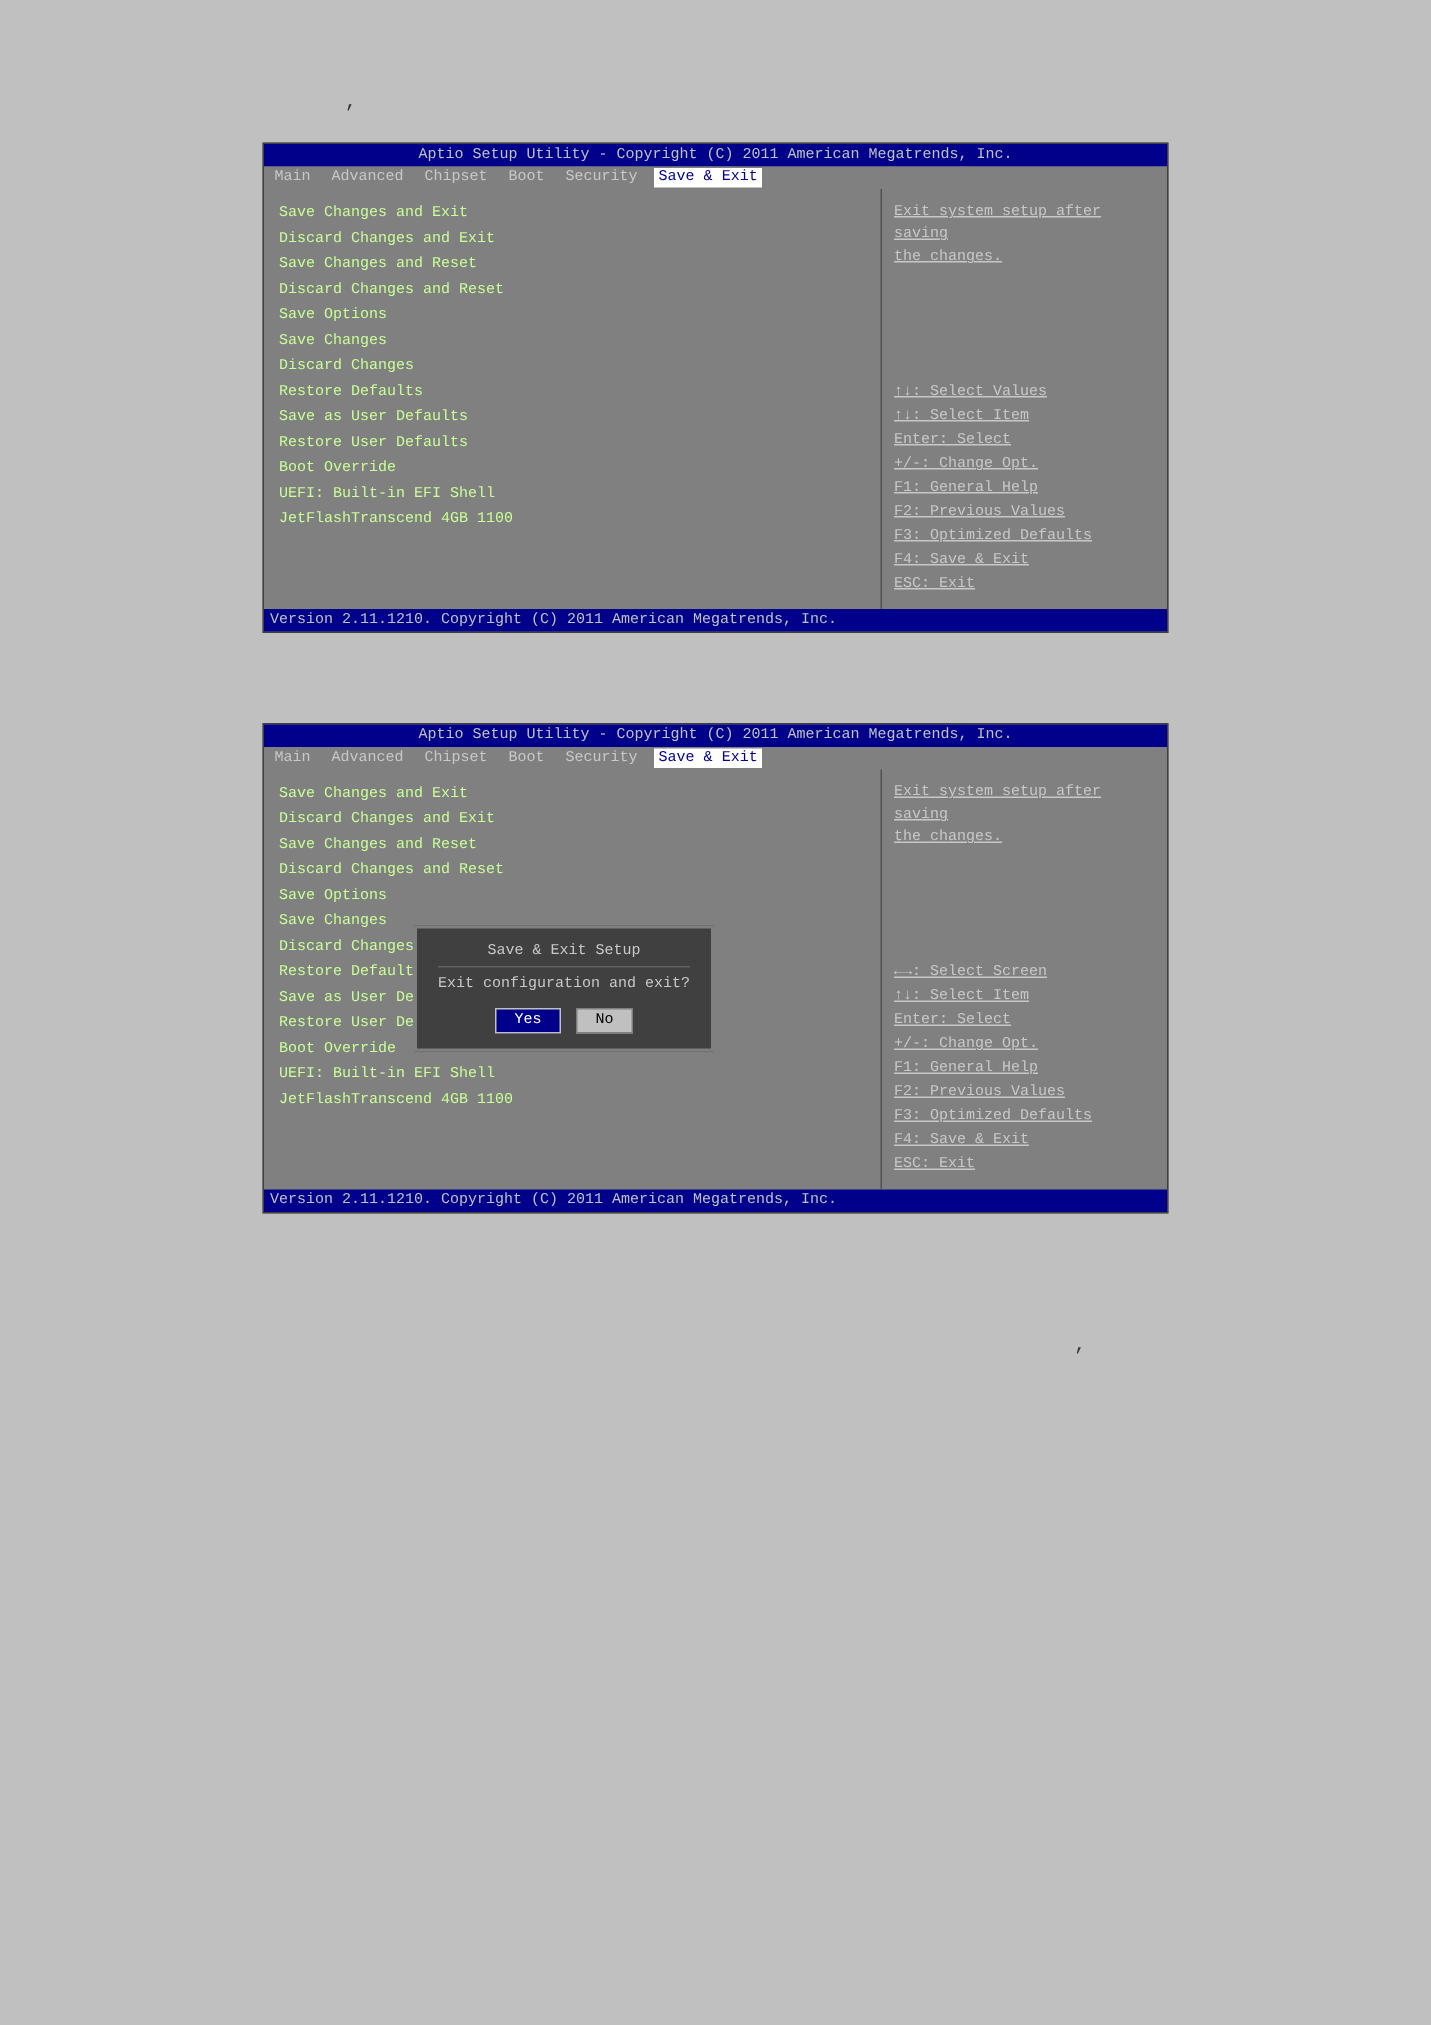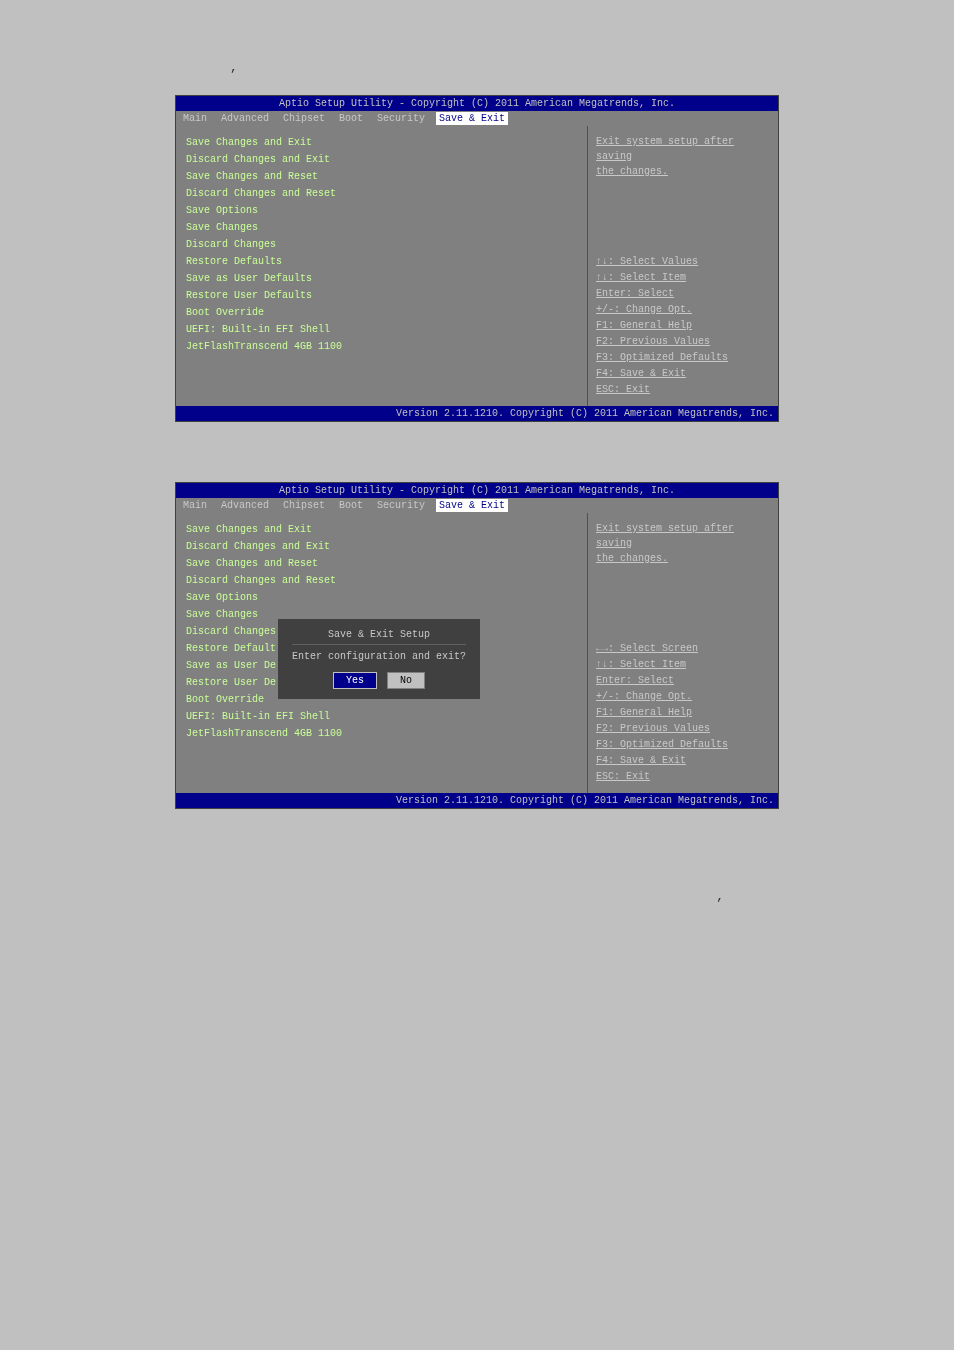--- a/index.html
+++ b/index.html
@@ -126,21 +126,21 @@
     .bios-right .key-hints {
       margin-top: auto;
       font-size: 10px;
       color: #c8c8c8;
       line-height: 1.6;
     }
 
     .bios-footer {
       background: #00008b;
       color: #c0c0c0;
-      text-align: right;
+      text-align: left;
       font-size: 10px;
       padding: 2px 4px;
     }
 
     .bios-window-container {
       position: relative;
     }
 
     .bios-dialog {
       position: absolute;
@@ -283,21 +283,21 @@
           <div>F1: General Help</div>
           <div>F2: Previous Values</div>
           <div>F3: Optimized Defaults</div>
           <div>F4: Save &amp; Exit</div>
           <div>ESC: Exit</div>
         </div>
       </div>
 
       <div class="bios-dialog">
         <div class="bios-dialog-title">Save &amp; Exit Setup</div>
-        <div class="bios-dialog-text">Enter configuration and exit?</div>
+        <div class="bios-dialog-text">Exit configuration and exit?</div>
         <div class="bios-dialog-buttons">
           <button class="bios-btn selected">Yes</button>
           <button class="bios-btn">No</button>
         </div>
       </div>
     </div>
     <div class="bios-footer">Version 2.11.1210. Copyright (C) 2011 American Megatrends, Inc.</div>
   </div>
 
   <div class="comma-bottom">,</div>

